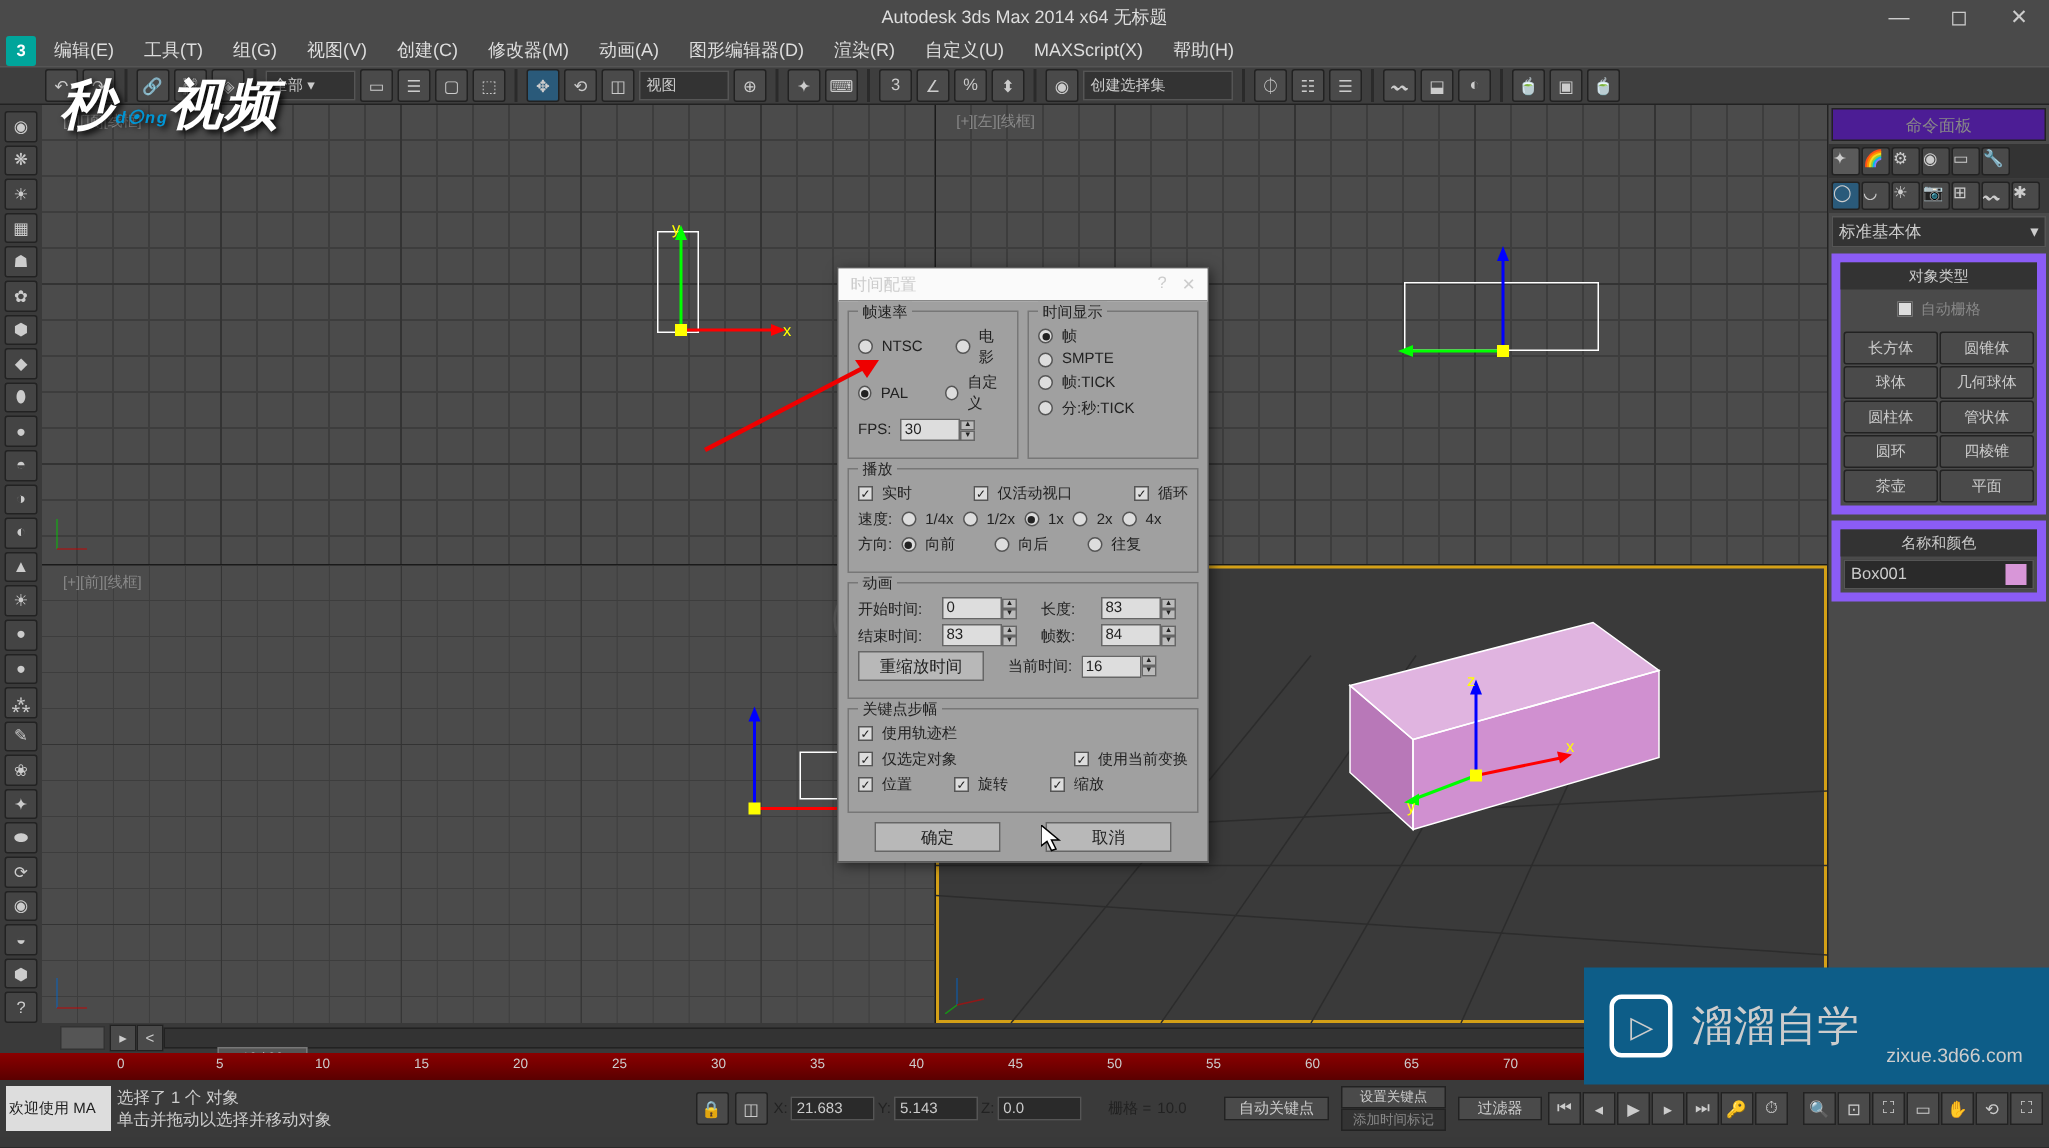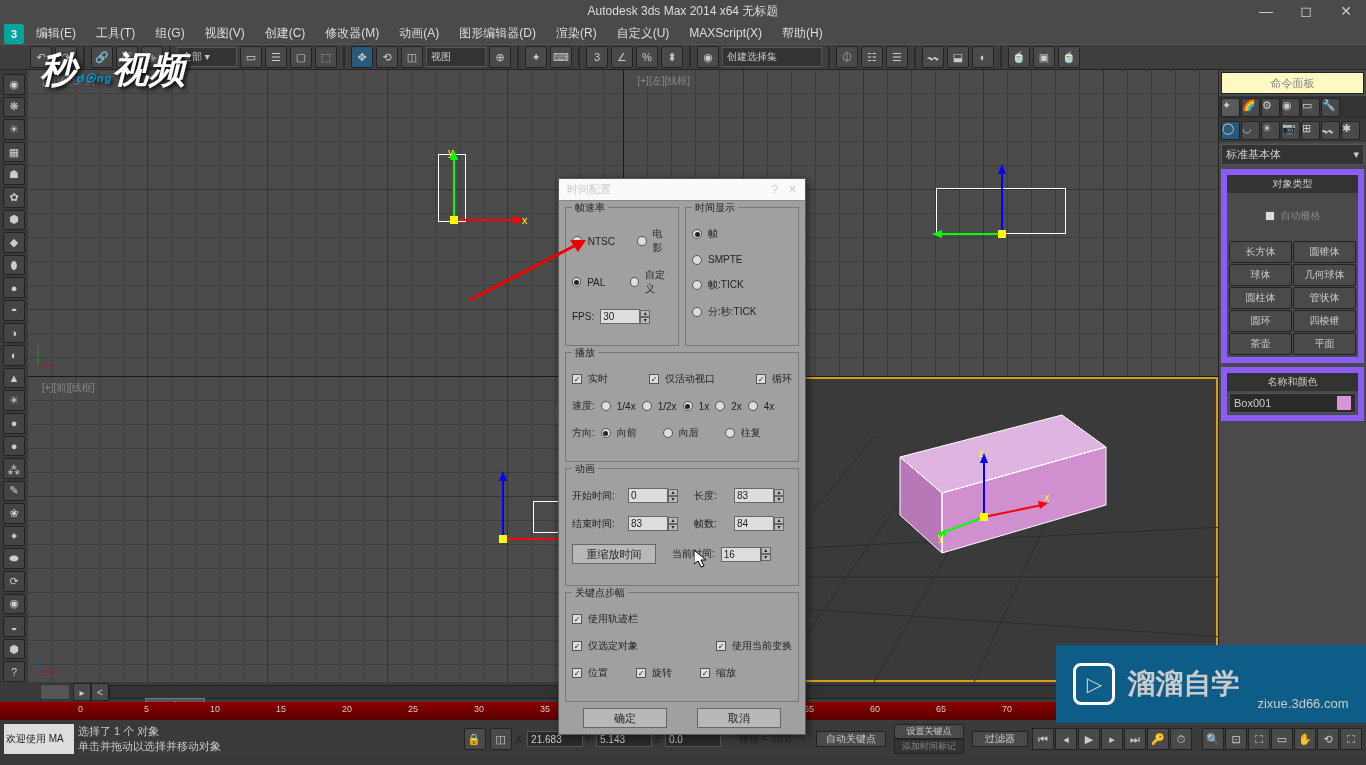--- a/index.html
+++ b/index.html
@@ -19,21 +19,21 @@
 .left-toolbar{width:28px;background:#3a3a3a;display:flex;flex-direction:column;gap:2px;padding-top:4px;align-items:center}
 .lt-btn{width:22px;height:22px;background:#444;border:1px solid #222;border-radius:2px;display:flex;align-items:center;justify-content:center}
 .viewports{flex:1;background:#1a1a1a;position:relative;display:grid;grid-template-columns:1fr 1fr;grid-template-rows:1fr 1fr;gap:1px}
 .viewport{background:#4b4b4b;position:relative;overflow:hidden}
 .viewport.active{outline:2px solid #d4a017;outline-offset:-2px}
 .vp-label{position:absolute;top:4px;left:14px;color:#888;font-size:10px}
 .grid-lines{position:absolute;inset:0}
 .grid-lines::before,.grid-lines::after{content:"";position:absolute;background:repeating-linear-gradient(to right,transparent,transparent 23px,#3d3d3d 23px,#3d3d3d 24px),repeating-linear-gradient(to bottom,transparent,transparent 23px,#3d3d3d 23px,#3d3d3d 24px);inset:0}
 .grid-lines::after{background:repeating-linear-gradient(to right,transparent,transparent 119px,#333 119px,#333 120px),repeating-linear-gradient(to bottom,transparent,transparent 119px,#333 119px,#333 120px)}
 .right-panel{width:148px;background:#4a4a4a;border-left:1px solid #222;display:flex;flex-direction:column}
-.cmd-panel{height:22px;background:#fef9c3;border:1px solid #222;display:flex;align-items:center;justify-content:center;font-size:11px;color:#888;margin:2px}
+.cmd-panel{height:22px;background:#4c1d95;border:1px solid #222;display:flex;align-items:center;justify-content:center;font-size:11px;color:#888;margin:2px}
 .panel-tabs{display:flex;gap:1px;padding:2px;background:#333}
 .ptab{width:19px;height:19px;background:#4a4a4a;border:1px solid #222;border-radius:2px}
 .ptab.active{background:#5a5a5a}
 .sub-tabs{display:flex;gap:1px;padding:2px;background:#3a3a3a}
 .stab{width:19px;height:19px;background:#4a4a4a;border:1px solid #222;border-radius:2px}
 .stab.sel{background:#2a5a7a}
 .rollout{border:6px solid #8b5cf6;margin:2px}
 .rollout-hdr{background:#333;text-align:center;padding:2px;font-size:10px}
 .btn-grid{display:grid;grid-template-columns:1fr 1fr;gap:1px;padding:2px}
 .cr-btn{background:#4a4a4a;border:1px solid #222;padding:3px 2px;text-align:center;font-size:10px;border-radius:2px}
@@ -53,37 +53,37 @@
 .coord-inp{background:#2a2a2a;border:1px solid #555;width:56px;height:16px;font-size:10px;padding:0 3px;display:flex;align-items:center}
 .play-ctrls{display:flex;gap:1px;margin-left:auto}
 .pc-btn{width:22px;height:22px;background:#4a4a4a;border:1px solid #222;display:flex;align-items:center;justify-content:center;font-size:11px}
 
 .dialog{position:absolute;left:558px;top:178px;width:248px;background:#a0a0a0;border:1px solid #5a5a5a;box-shadow:2px 2px 8px rgba(0,0,0,.5)}
 .dlg-title{height:22px;background:#fafafa;display:flex;align-items:center;padding:0 8px;color:#222;font-size:12px;border-bottom:1px solid #888}
 .dlg-title .dlg-ctrls{margin-left:auto;display:flex;gap:10px;color:#222;font-size:13px}
 .dlg-body{padding:6px;color:#222}
 .fieldset{border:1px solid #777;margin-bottom:6px;padding:6px 6px 8px;position:relative}
 .fieldset .legend{position:absolute;top:-7px;left:6px;background:#a0a0a0;padding:0 3px;font-size:10px;color:#222}
-.frow{display:flex;align-items:center;gap:6px;margin:13px 0;color:#222;font-size:10px}
+.frow{display:flex;align-items:center;gap:6px;margin:3px 0;color:#222;font-size:10px}
 .radio{width:10px;height:10px;border:1px solid #555;border-radius:50%;background:#ddd;display:inline-flex;align-items:center;justify-content:center}
 .radio.on::after{content:"";width:5px;height:5px;border-radius:50%;background:#222}
 .chk{width:10px;height:10px;border:1px solid #555;background:#ddd;display:inline-flex;align-items:center;justify-content:center;font-size:8px;color:#222}
 .chk.on::after{content:"✓"}
 .spin{display:flex;align-items:center}
 .spin input{width:40px;height:15px;background:#ddd;border:1px solid #666;font-size:10px;padding:0 2px;color:#222}
 .spin .spn-btns{display:flex;flex-direction:column}
 .spin .spn-btns span{width:10px;height:7px;background:#bbb;border:1px solid #666;font-size:6px;line-height:5px;text-align:center;color:#222}
 .lbl{color:#222;font-size:10px}
 .dlg-btn{width:84px;height:20px;background:#b8b8b8;border:1px solid #666;color:#222;font-size:11px;display:inline-flex;align-items:center;justify-content:center}
 .arrow-annot{position:absolute;left:460px;top:230px;pointer-events:none}
 .watermark{position:absolute;left:40px;top:46px;font-size:36px;font-weight:bold;color:#fff;text-shadow:2px 2px 4px #000;font-style:italic;pointer-events:none;letter-spacing:1px}
 .watermark .blue{color:#0096d6}
 .brand-box{position:absolute;right:0;bottom:42px;width:310px;height:78px;background:#0d5d88;display:flex;align-items:center;justify-content:center;gap:12px;color:#fff}
 .brand-box .play-icon{width:42px;height:42px;border:3px solid #fff;border-radius:8px;display:flex;align-items:center;justify-content:center;font-size:20px}
-.brand-box .txt{font-size:28px;font-weight:bold}
+.brand-box .txt{font-size:28px;font-weight:normal}
 .brand-box .url{font-size:13px;margin-left:6px;align-self:flex-end;margin-bottom:12px}
 .viewcube{position:absolute;right:18px;top:10px;width:52px;height:52px;opacity:.5}
 .gizmo{position:absolute}
 .axis-ind{position:absolute;left:6px;bottom:6px;width:30px;height:30px;opacity:.6}
 .sel-rect{position:absolute;border:1px solid #fff}
 .dual-fs{display:flex;gap:6px}
 .dual-fs .fieldset{flex:1;margin-bottom:6px}
 </style>
 </head>
 <body>

